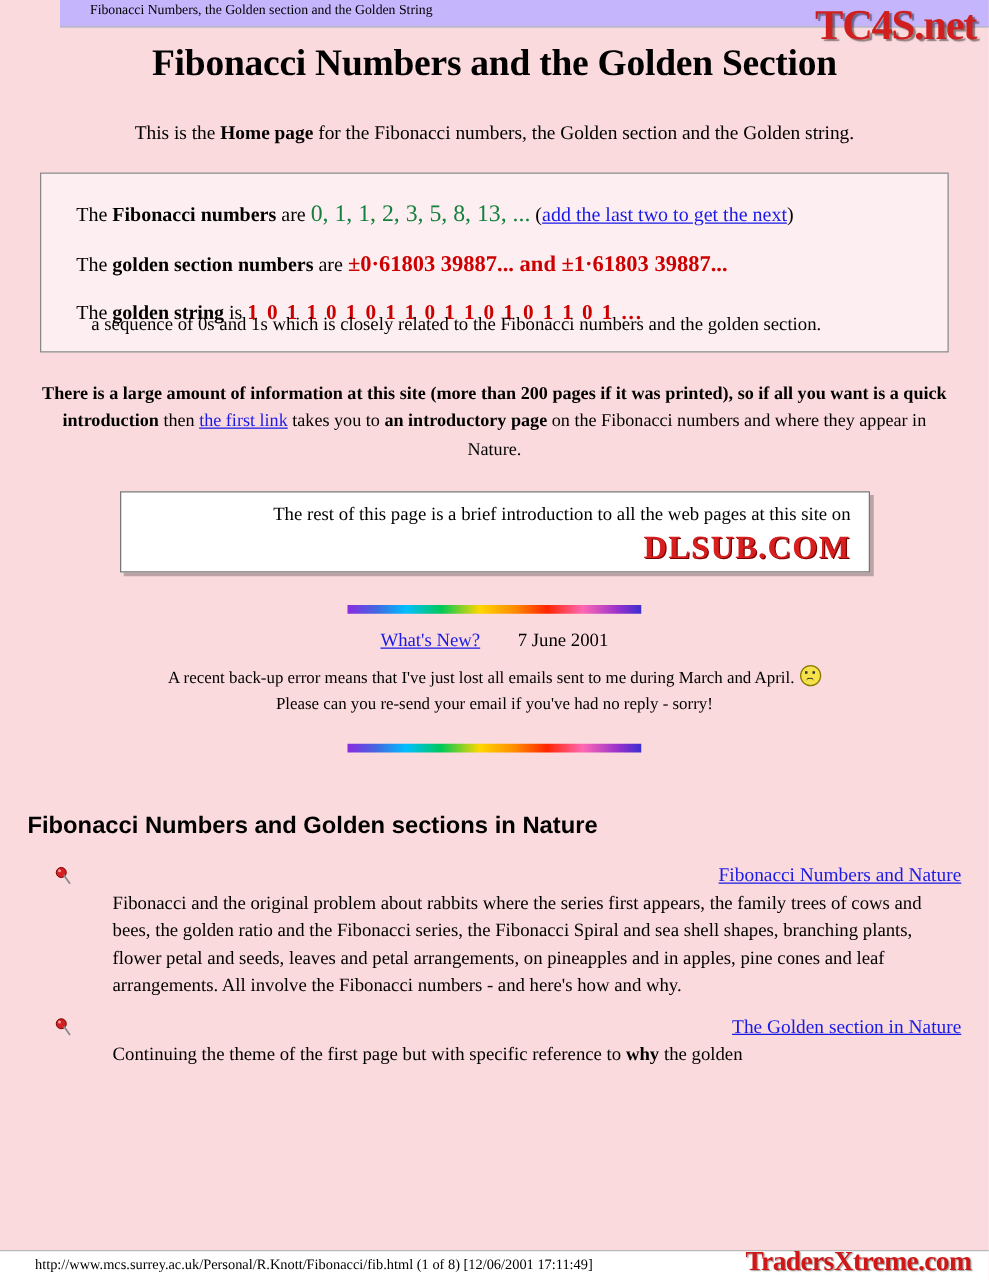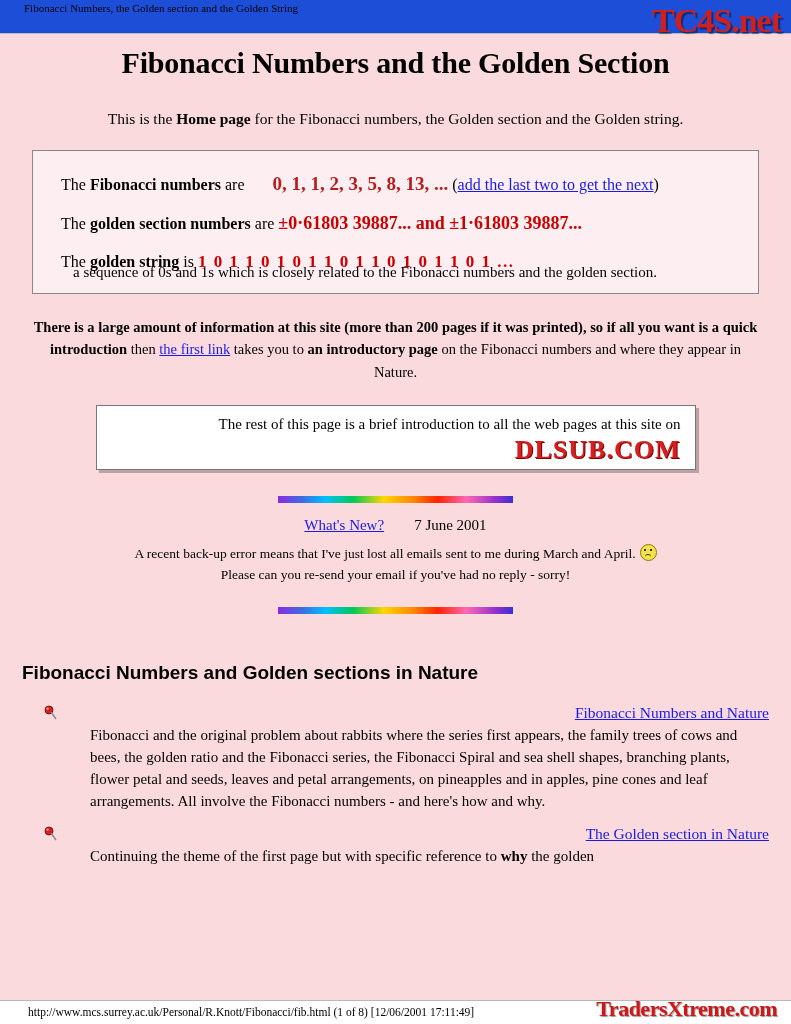--- a/index.html
+++ b/index.html
@@ -16,30 +16,31 @@
   }
   .page {
     position: absolute;
     left: 0; top: 0;
     width: 791px;
     height: 1024px;
     background: #fadadd;
     box-sizing: border-box;
   }
   .topbar {
-    height: 34px;
-    background: #1d4ed8;
+    height: 22px;
+    background: #c4b5fd;
     border-bottom: 1px solid #b9b9b9;
     font-size: 11px;
     font-family: "Liberation Serif", serif;
     color: #000;
     padding: 2px 0 0 24px;
     box-sizing: border-box;
     position: relative;
     z-index: 2;
+    margin-left: 48px;
   }
   .footerbar {
     position: absolute;
     left: 0;
     bottom: 0;
     width: 791px;
     height: 24px;
     background: #ffffff;
     border-top: 1px solid #b9b9b9;
     font-size: 11.5px;
@@ -72,24 +73,23 @@
     border: 1px solid #888;
     background: #fdeff1;
     padding: 14px 18px 12px 18px;
   }
   .factline {
     font-size: 16px;
     margin: 8px 0 18px 10px;
   }
   .factline:last-child { margin-bottom: 2px; }
   .big-red {
-    color: #b91c1c;
-    font-weight: bold;
+    color: #15803d;
+    font-weight: normal;
     font-size: 19px;
-    margin-left: 24px;
   }
   .big-red2 {
     color: #cc0000;
     font-weight: bold;
     font-size: 18px;
   }
   .goldstring {
     color: #cc0000;
     font-weight: bold;
     font-size: 17px;

